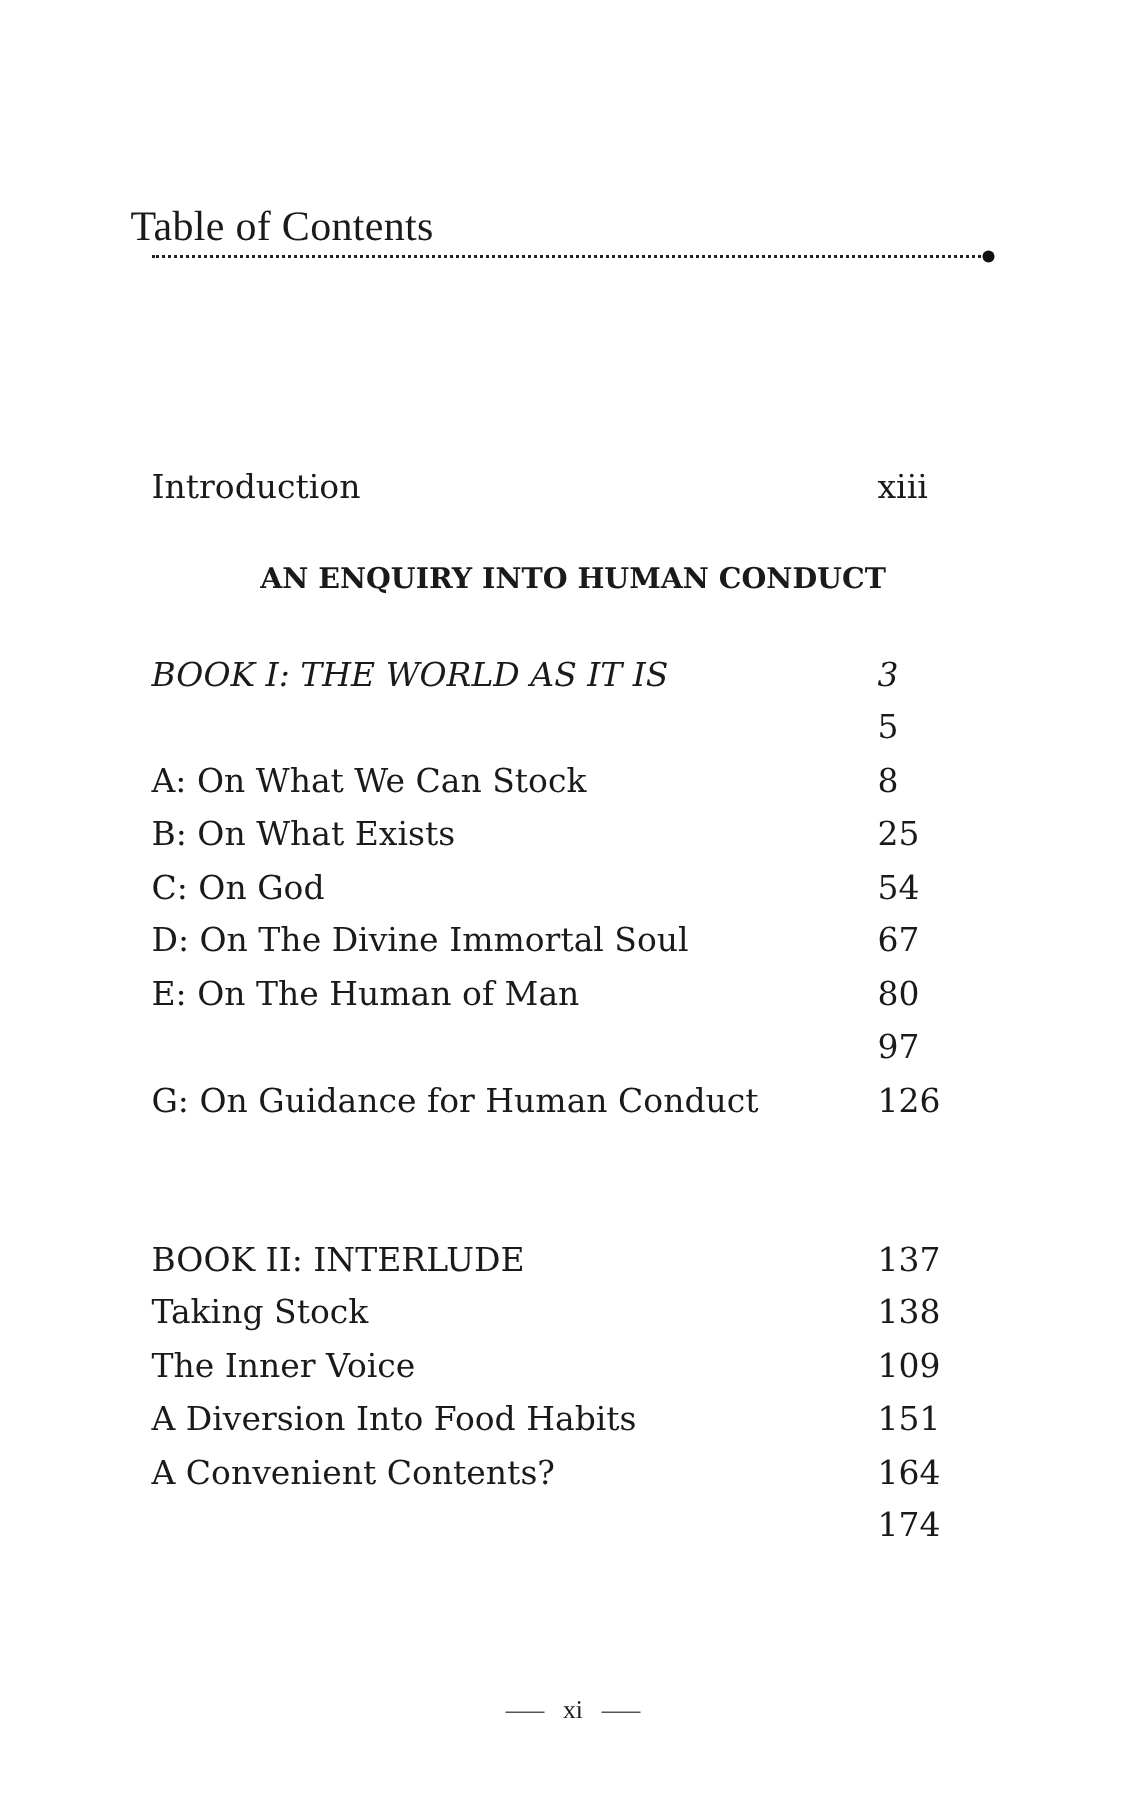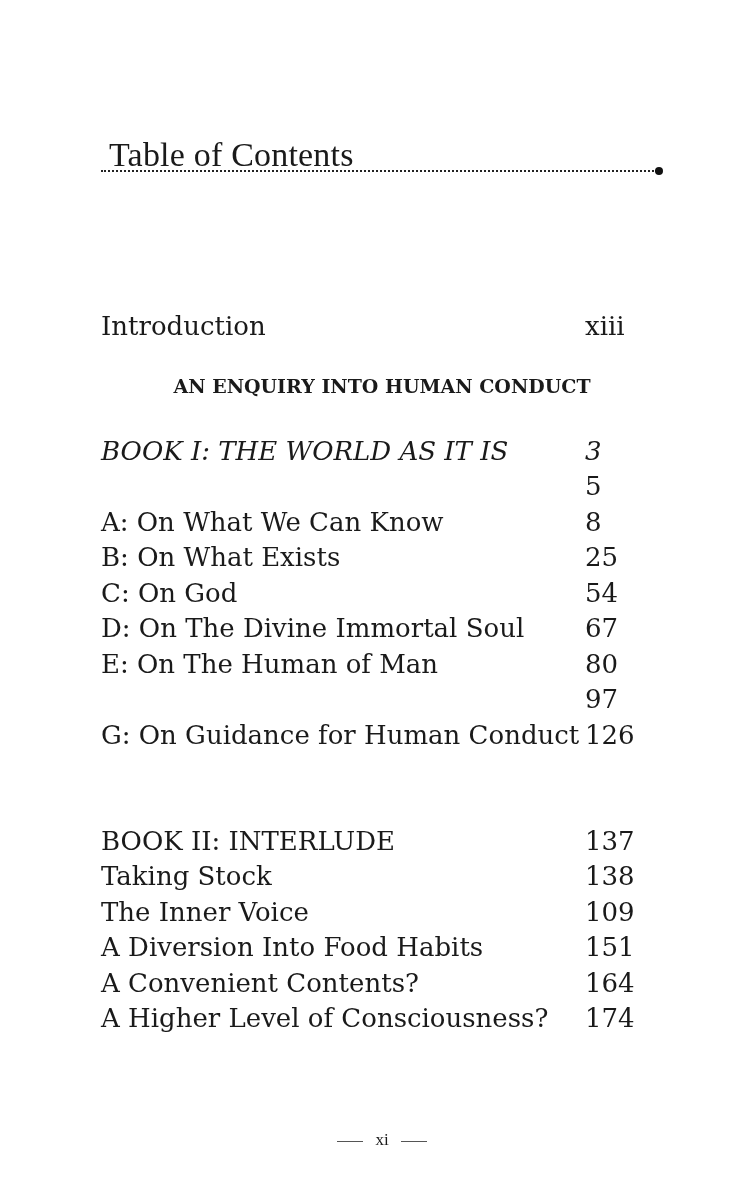--- a/index.html
+++ b/index.html
@@ -1,20 +1,20 @@
 <!DOCTYPE html>
 <html><head>
 <meta charset="utf-8">
 <style>
   html, body { margin:0; padding:0; }
   body { width:750px; height:1201px; background:#ffffff; position:relative; overflow:hidden; color:#1a1a1a; font-family:"DejaVu Serif", serif; }
-  .title { position:absolute; left:109px; top:136px; font-family:"Liberation Serif", serif; font-size:34px; color:#1a1a1a; letter-spacing:0.2px; }
+  .title { position:absolute; left:87px; top:136px; font-family:"Liberation Serif", serif; font-size:28px; color:#1a1a1a; letter-spacing:0.2px; }
   .rule { position:absolute; left:101px; top:170px; width:556px; height:0; border-top:2px dotted #222; }
   .rule-dot { position:absolute; left:655px; top:167px; width:8px; height:8px; border-radius:50%; background:#111; }
-  .row { position:absolute; left:101px; width:540px; height:30px; font-size:26px; line-height:30px; font-family:"DejaVu Serif", serif; }
+  .row { position:absolute; left:101px; width:540px; height:30px; font-size:22px; line-height:30px; font-family:"DejaVu Serif", serif; }
   .row .label { position:absolute; left:0; top:0; white-space:nowrap; }
   .row .page { position:absolute; left:484px; top:0; white-space:nowrap; }
   .heading { position:absolute; left:0; width:764px; top:375px; text-align:center; font-weight:bold; font-size:19px; font-family:"DejaVu Serif", serif; }
   .footer { position:absolute; top:1130px; left:0; width:764px; text-align:center; font-size:17px; font-family:"Liberation Serif", serif; }
   .footer .dash { display:inline-block; width:26px; height:0; border-top:1.5px solid #555; vertical-align:middle; margin:0 12px; }
 </style>
 </head>
 <body>
 
 <div class="title">Table of Contents</div>
@@ -30,21 +30,21 @@
 
 <div>
   <div class="row" style="top:436px;font-style:italic;">
       <span class="label">BOOK I: THE WORLD AS IT IS</span>
       <span class="page">3</span>
     </div>
   <div class="row" style="top:471px;">
       <span class="page">5</span>
     </div>
   <div class="row" style="top:507px;">
-      <span class="label">A: On What We Can Know</span>
+      <span class="label">A: On What We Can Stock</span>
       <span class="page">8</span>
     </div>
   <div class="row" style="top:542px;">
       <span class="label">B: On What Exists</span>
       <span class="page">25</span>
     </div>
   <div class="row" style="top:578px;">
       <span class="label">C: On God</span>
       <span class="page">54</span>
     </div>
@@ -80,20 +80,19 @@
     </div>
   <div class="row" style="top:932px;">
       <span class="label">A Diversion Into Food Habits</span>
       <span class="page">151</span>
     </div>
   <div class="row" style="top:968px;">
       <span class="label">A Convenient Contents?</span>
       <span class="page">164</span>
     </div>
   <div class="row" style="top:1003px;">
-      <span class="label">A Higher Level of Consciousness?</span>
       <span class="page">174</span>
     </div>
 </div>
 
 <div class="footer">
   <span class="dash"></span><span>xi</span><span class="dash"></span>
 </div>
 
 </body></html>

